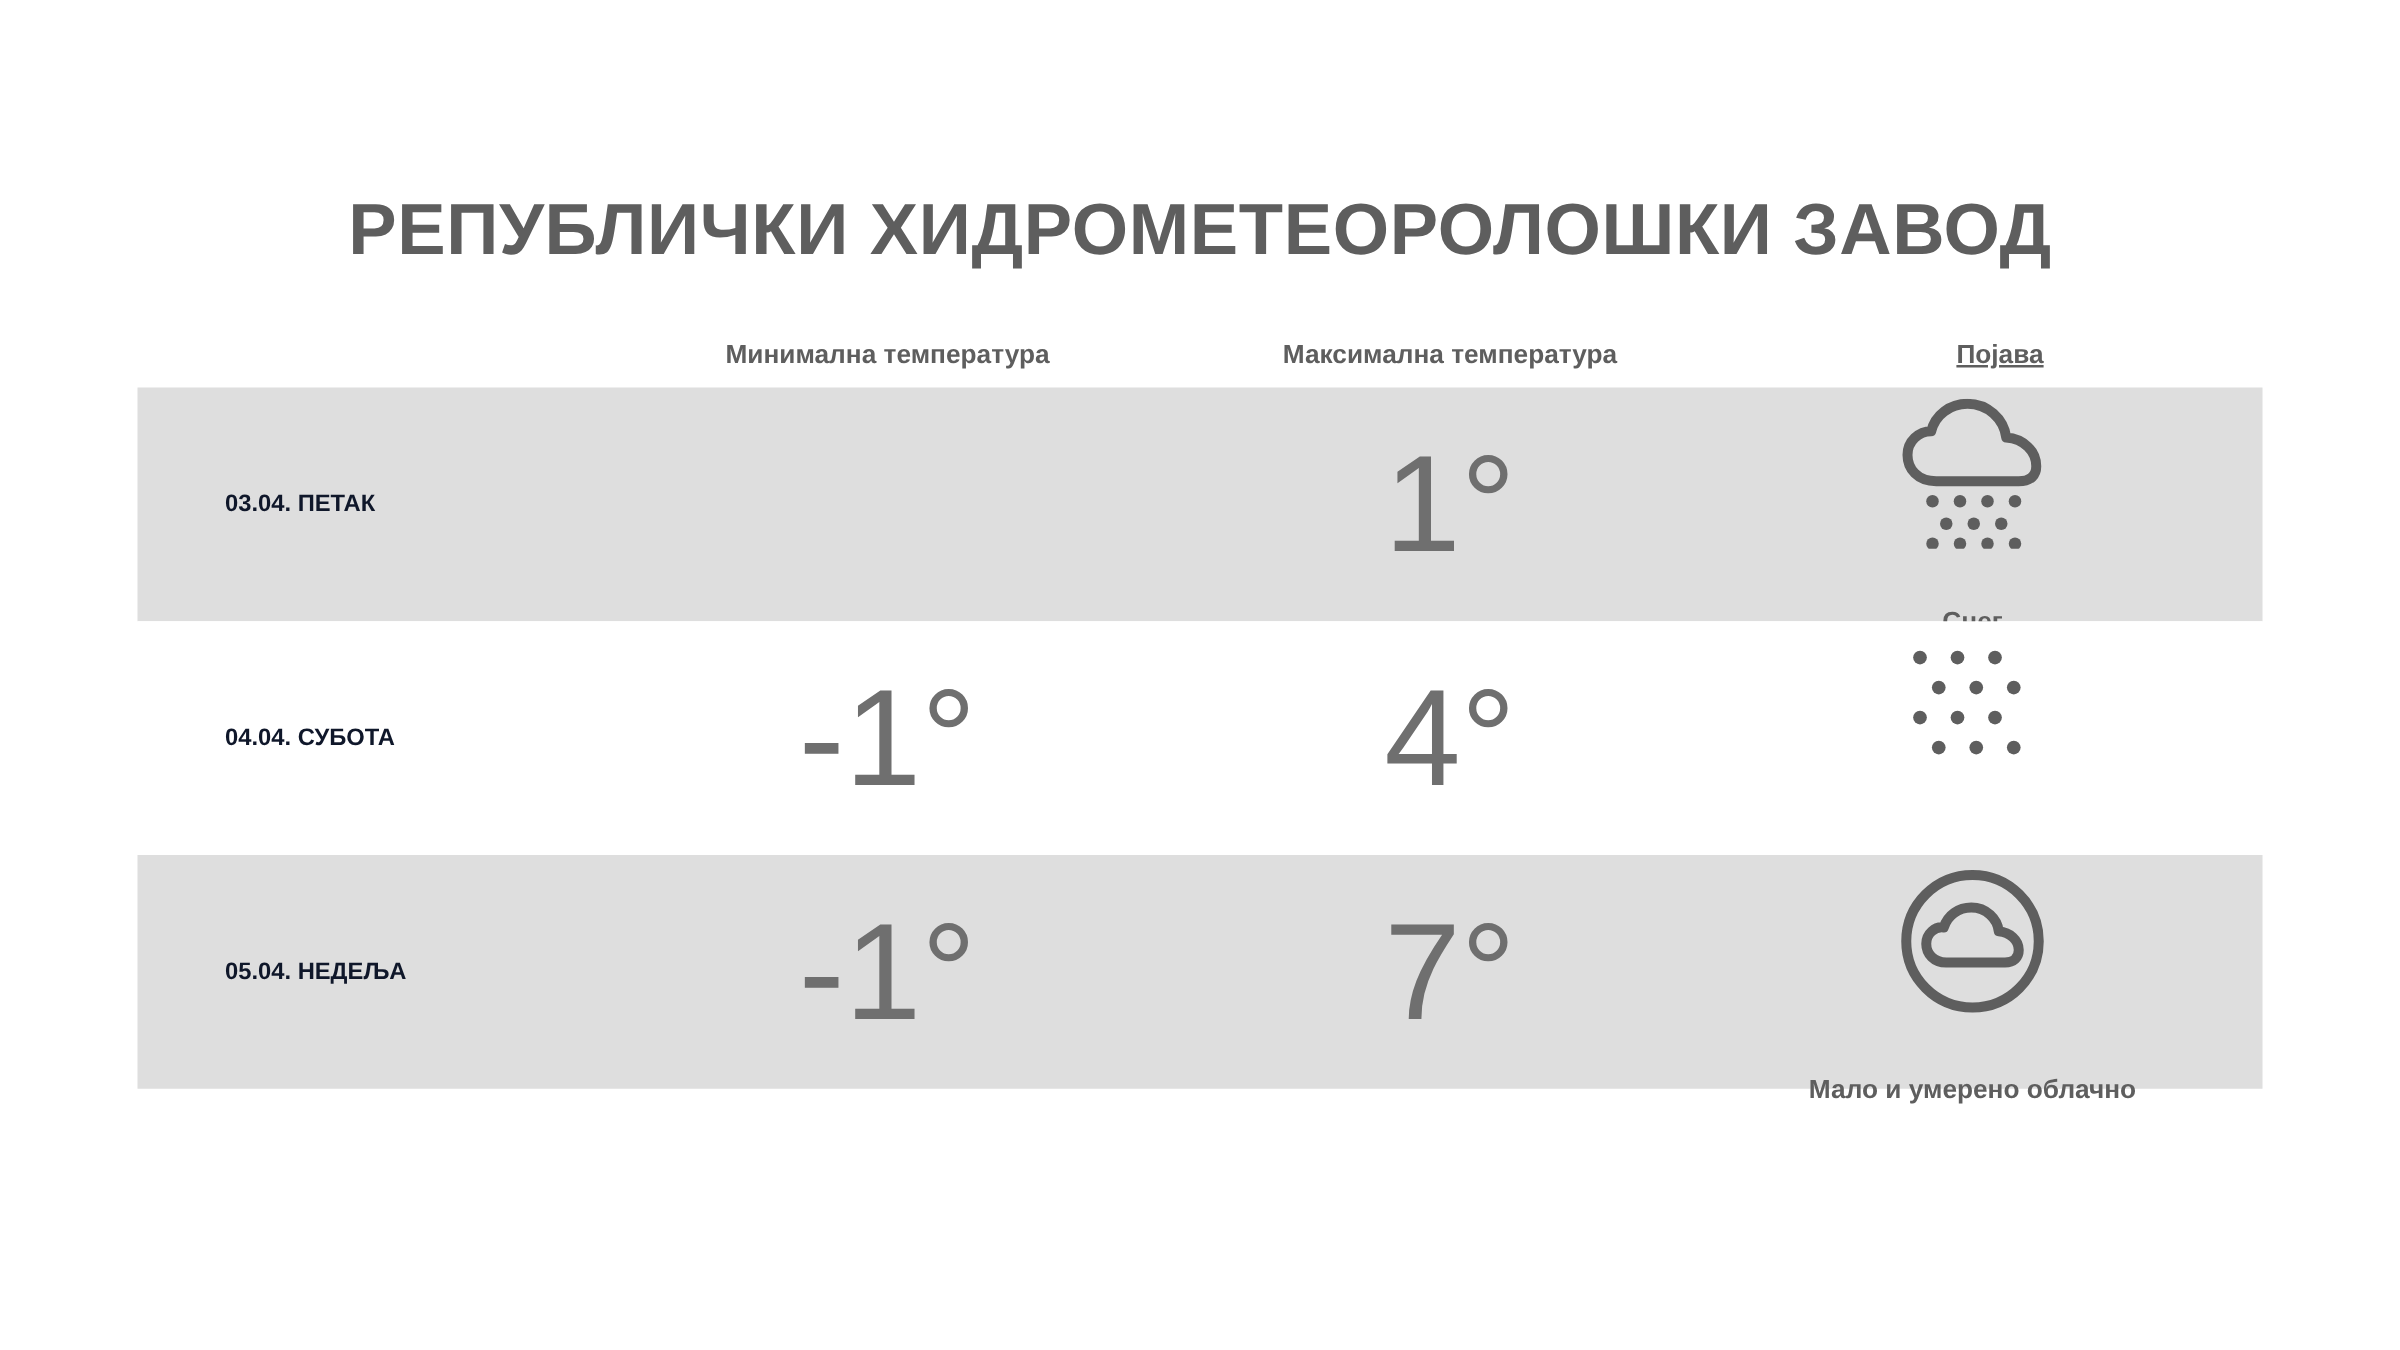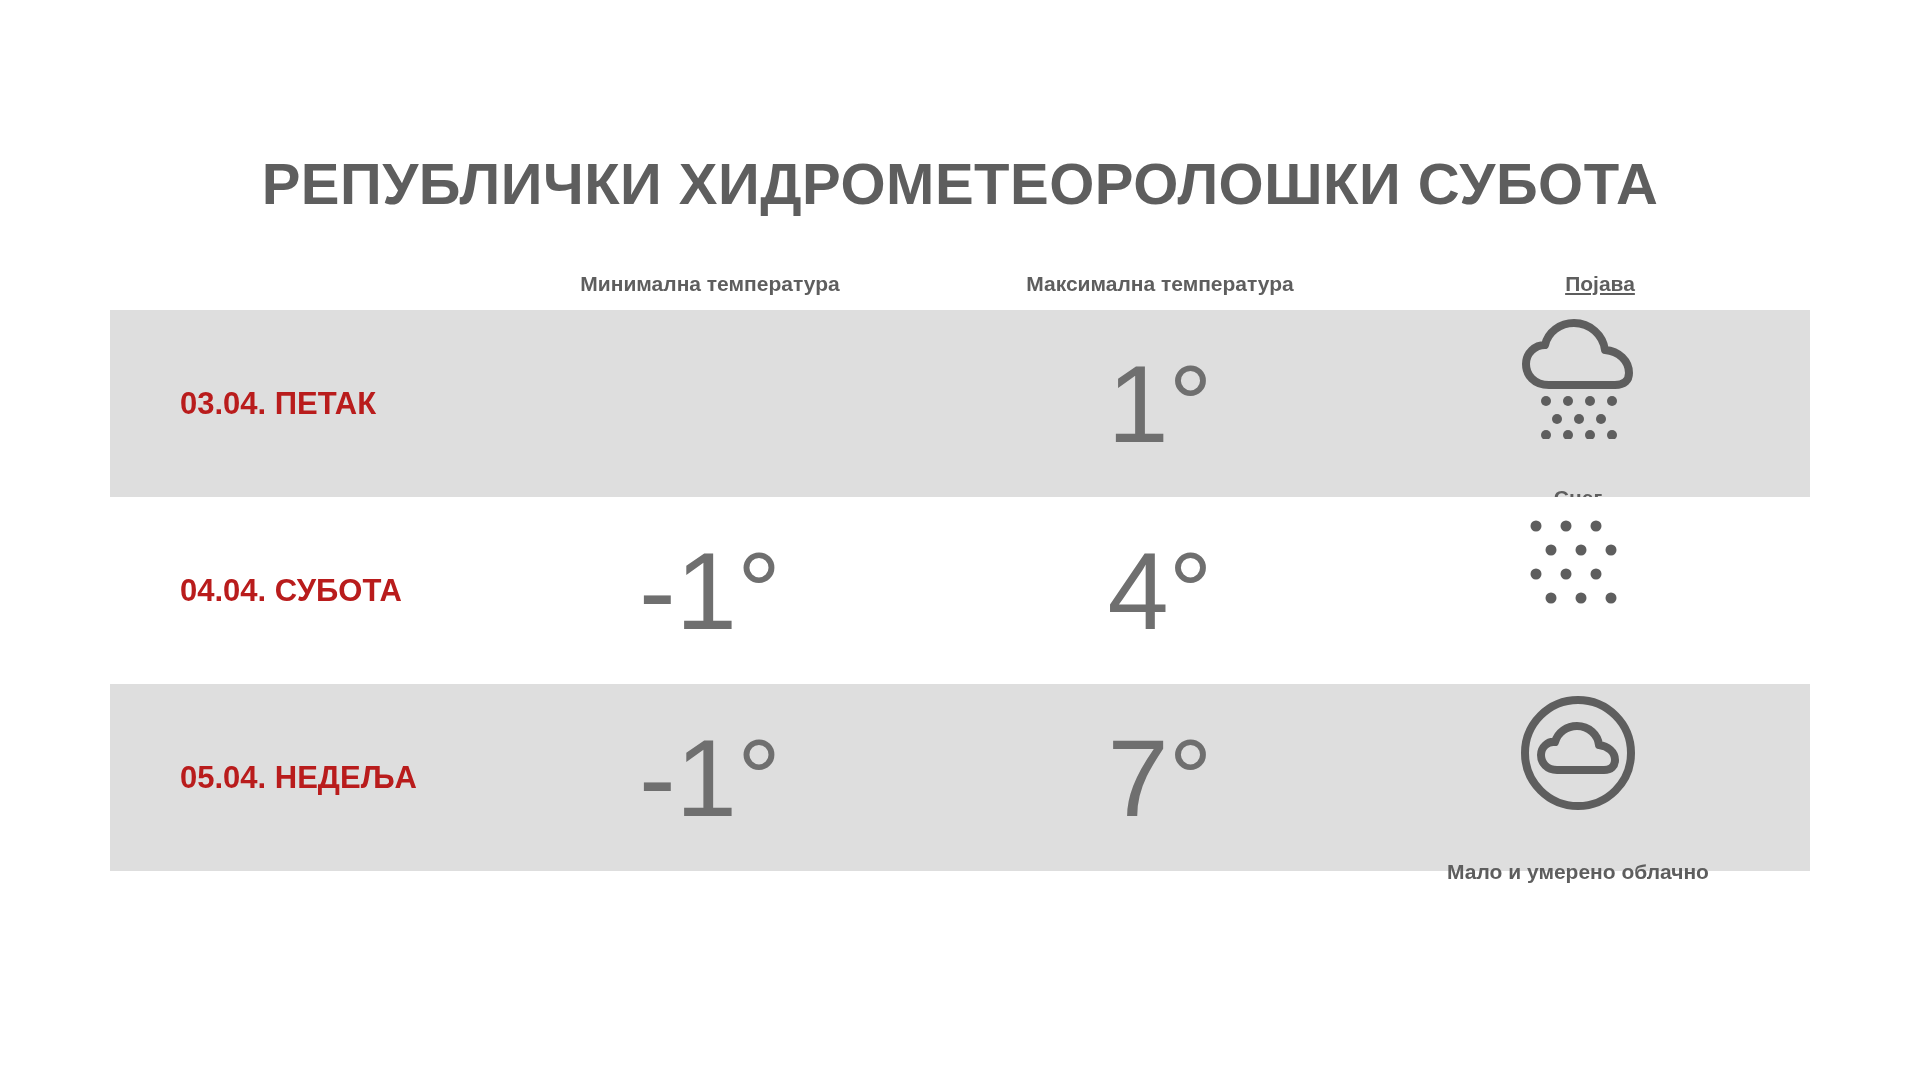--- a/index.html
+++ b/index.html
@@ -75,23 +75,23 @@
     background: #ffffff;
   }
 
   .row.alt { background: #dedede; }
 
   .cell-day {
     position: absolute;
     left: 70px;
     top: 50%;
     transform: translateY(-50%);
-    font-size: 31px;
-    font-weight: bold;
-    color: #b91c1c;
+    font-size: 19px;
+    font-weight: bold;
+    color: #0f172a;
     white-space: nowrap;
   }
 
   .cell-temp {
     position: absolute;
     top: 50%;
     transform: translateY(-50%);
     font-size: 110px;
     font-weight: normal;
     color: #6f6f6f;
@@ -132,21 +132,21 @@
     font-weight: bold;
     color: #5e5e5e;
     white-space: nowrap;
   }
 </style>
 </head>
 <body>
 
 <div class="page">
 
-  <div class="header-title">РЕПУБЛИЧКИ ХИДРОМЕТЕОРОЛОШКИ СУБОТА</div>
+  <div class="header-title">РЕПУБЛИЧКИ ХИДРОМЕТЕОРОЛОШКИ ЗАВОД</div>
 
   <div class="table">
 
     <div class="col-headers">
       <div class="col-head max">Максимална температура</div>
       <div class="col-head min">Минимална температура</div>
       <div class="col-head phen">Појава</div>
     </div>
 
     <div class="row alt">

